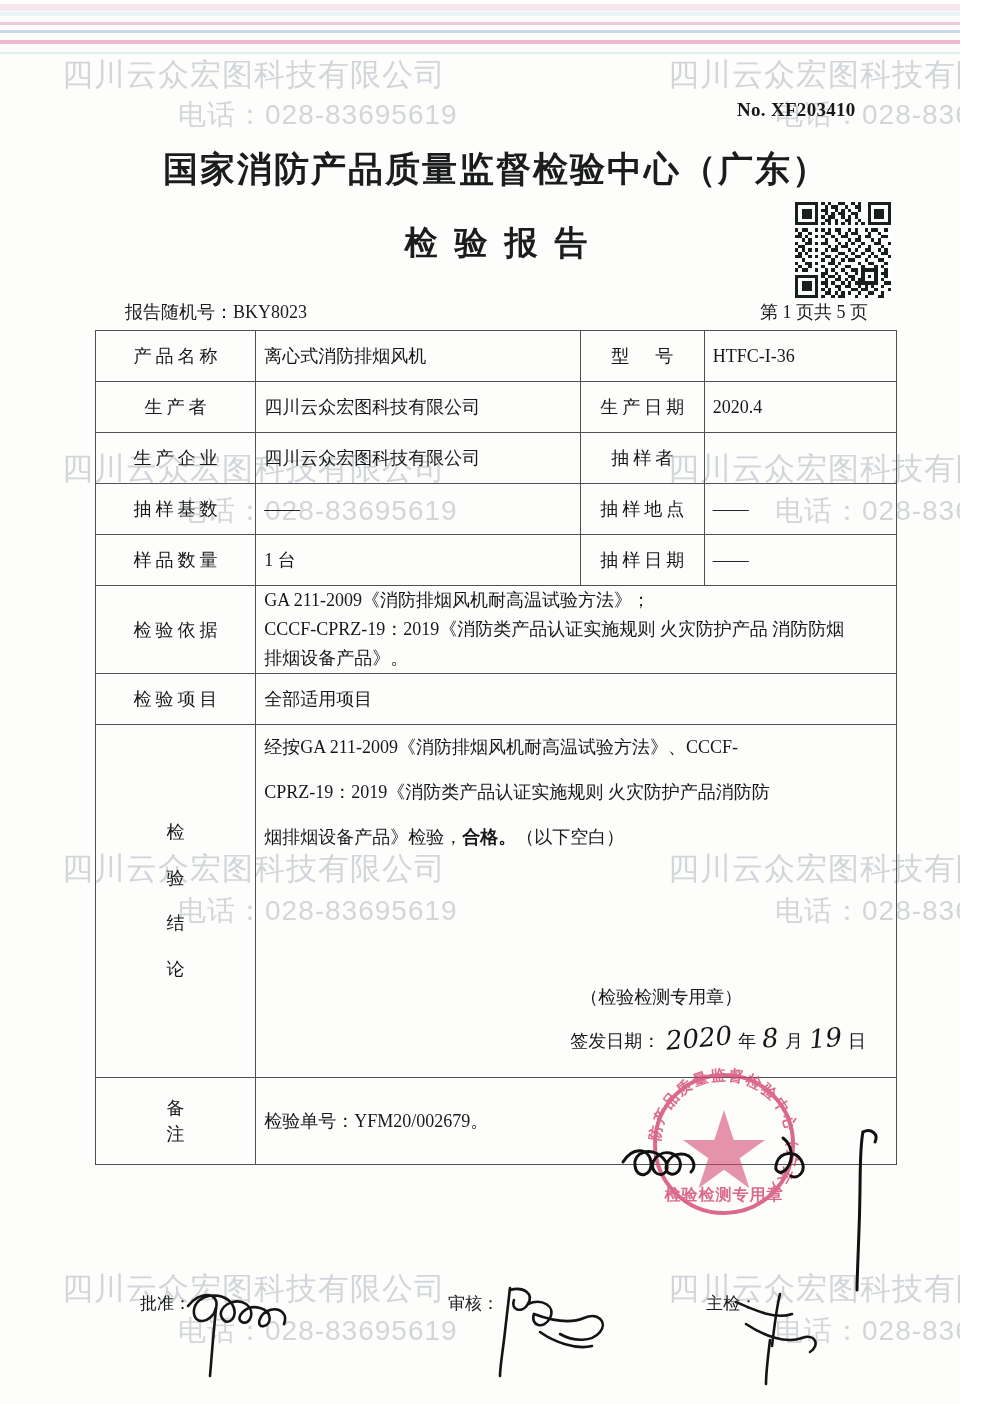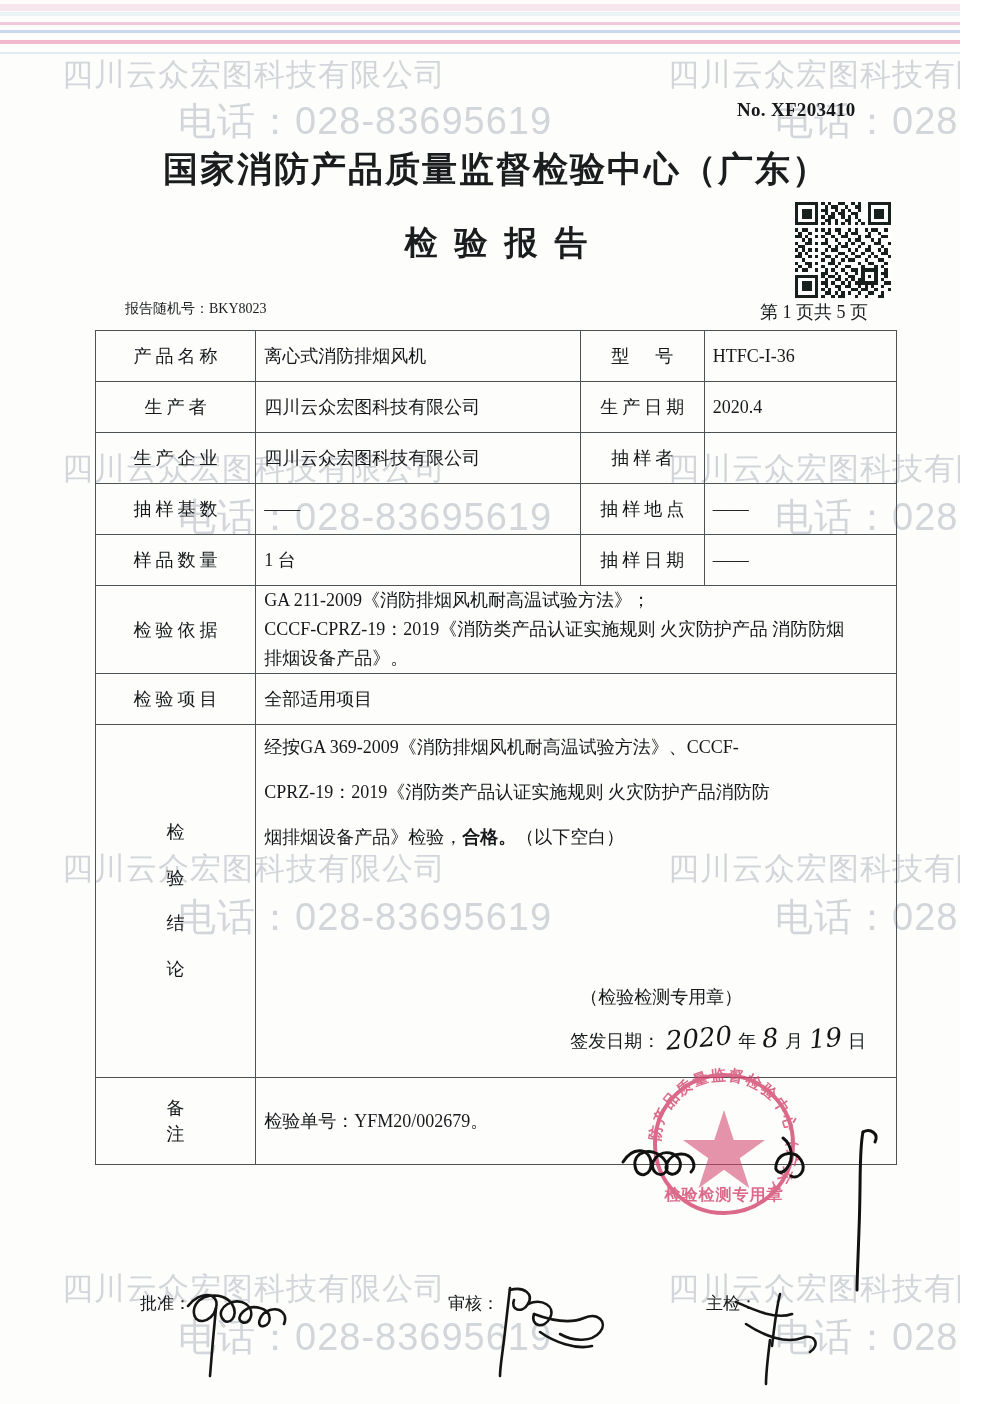--- a/index.html
+++ b/index.html
@@ -49,21 +49,21 @@
     opacity: 0.62;
     white-space: nowrap;
     font-family: "Liberation Sans", sans-serif;
   }
   .wm-cn {
     font-size: 31px;
     letter-spacing: 1px;
     font-weight: 400;
   }
   .wm-tel {
-    font-size: 38px;
+    font-size: 28px;
     letter-spacing: 1px;
   }
 
   
   .doc {
     position: relative;
     z-index: 6;
   }
   .report-no {
     position: absolute;
@@ -103,21 +103,21 @@
     position: absolute;
     left: 795px; top: 202px;
     width: 96px; height: 96px;
     z-index: 6;
   }
   .qr svg { display: block; }
 
   .meta-left {
     position: absolute;
     left: 125px; top: 300px;
-    font-size: 14px;
+    font-size: 18px;
     color: #1a1c1e;
   }
   .meta-right {
     position: absolute;
     right: 92px; top: 300px;
     font-size: 18px;
     color: #1a1c1e;
   }
 
   
@@ -582,21 +582,21 @@
 
         <tr>
           <td class="vert-lbl">
             <span>检</span>
             <span>验</span>
             <span>结</span>
             <span>论</span>
           </td>
           <td class="concl-cell lft" colspan="3">
             <div style="position:relative;height:100%;">
-              <div>经按GA 369-2009《消防排烟风机耐高温试验方法》、CCCF-</div>
+              <div>经按GA 211-2009《消防排烟风机耐高温试验方法》、CCCF-</div>
               <div>CPRZ-19：2019《消防类产品认证实施规则 火灾防护产品消防防</div>
               <div>
                 <span>烟排烟设备产品》检验，</span><span class="bold-ok">合格。</span><span>（以下空白）</span>
               </div>
 
               <div class="sign-block">
                 <div class="seal-caption">（检验检测专用章）</div>
                 <div class="issue-line">
                   <span>签发日期：</span><span class="hw">2020</span><span>年</span><span class="hw">8</span><span>月</span><span class="hw">19</span><span>日</span>
                 </div>

